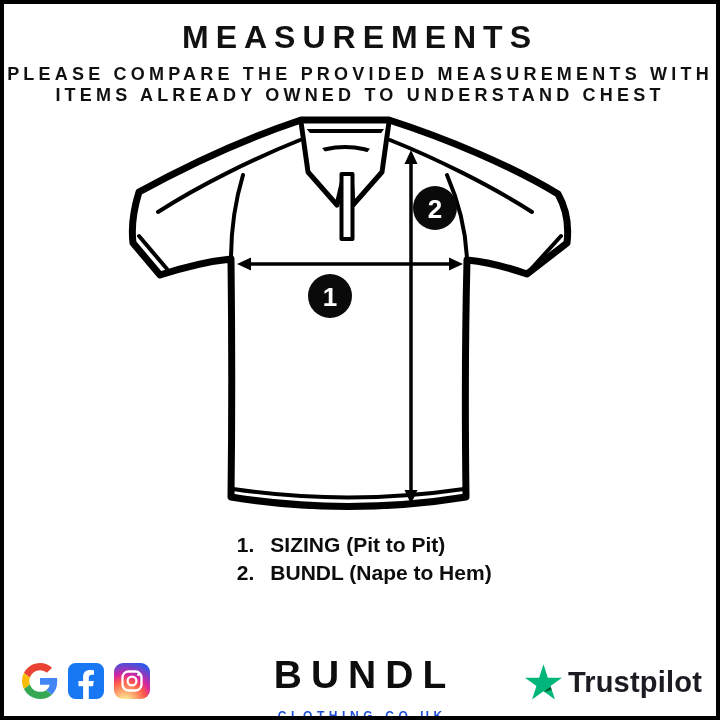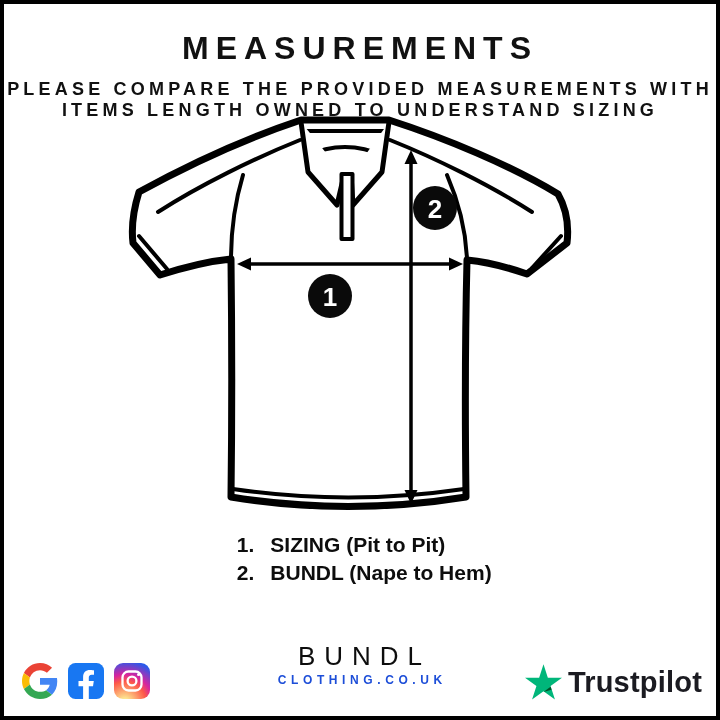--- a/index.html
+++ b/index.html
@@ -5,21 +5,21 @@
   html,body{margin:0;padding:0;background:#e8e8e8;}
   .canvas{
     position:relative;width:720px;height:720px;background:#ffffff;
     font-family:"Liberation Sans",sans-serif;overflow:hidden;margin:0 auto;
   }
   .frame{position:absolute;inset:0;border:4px solid #000;pointer-events:none;z-index:50;}
 
   
   .header{position:absolute;top:18px;left:0;width:720px;text-align:center;z-index:5;}
   .title{
-    margin:12px;font-size:32px;font-weight:800;letter-spacing:7px;color:#111;
+    margin:1px;font-size:32px;font-weight:800;letter-spacing:7px;color:#111;
   }
   .subtitle{
     margin:8px 0 0 0;font-size:18px;font-weight:700;letter-spacing:4.2px;
     line-height:21px;color:#111;
   }
 
   
   .diagram{position:absolute;inset:0;z-index:1;}
   .badge-num{
     font-family:"Liberation Sans",sans-serif;font-size:26px;font-weight:700;fill:#fff;
@@ -35,41 +35,41 @@
   
   .social{position:absolute;left:22px;top:663px;display:flex;gap:10px;z-index:5;}
   .social-icon{width:36px;height:36px;display:block;}
   .ig-wrap{
     width:36px;height:36px;border-radius:9px;
     background:radial-gradient(circle at 30% 110%, #fdf497 0%, #fdf497 5%, #fd5949 45%, #d6249f 60%, #285AEB 90%);
   }
 
   .brand{position:absolute;top:641px;left:0;width:720px;text-align:center;z-index:5;}
   .brand-name{
-    margin:0;font-size:26px;font-weight:400;letter-spacing:9px;color:#0d0d0d;
+    margin:12px;font-size:39px;font-weight:700;letter-spacing:9px;color:#0d0d0d;
     text-indent:9px; 
   }
   .brand-domain{
     margin:1px 0 0 0;font-size:12px;font-weight:700;letter-spacing:4.6px;color:#1d4ed8;
     text-indent:4.6px;
   }
 
   .trustpilot{position:absolute;right:18px;top:664px;display:flex;align-items:center;gap:6px;z-index:5;}
   .tp-label{font-size:29px;font-weight:600;color:#1b1b21;letter-spacing:0.2px;}
 </style>
 </head>
 <body>
 
 <div class="canvas">
 
   <div class="header">
     <h1 class="title">MEASUREMENTS</h1>
     <p class="subtitle">
       <span>PLEASE COMPARE THE PROVIDED MEASUREMENTS WITH</span><br>
-      <span>ITEMS LENGTH OWNED TO UNDERSTAND SIZING</span>
+      <span>ITEMS ALREADY OWNED TO UNDERSTAND CHEST</span>
     </p>
   </div>
 
   <svg class="diagram" viewBox="0 0 720 720" width="720" height="720">
 
     <g stroke="#000" stroke-linejoin="round" stroke-linecap="round">
       <path fill="#fff" stroke-width="7" d="
         M 301 120 L 389 120
         C 445 138 510 165 558 194
         C 566 208 569 226 567 243

